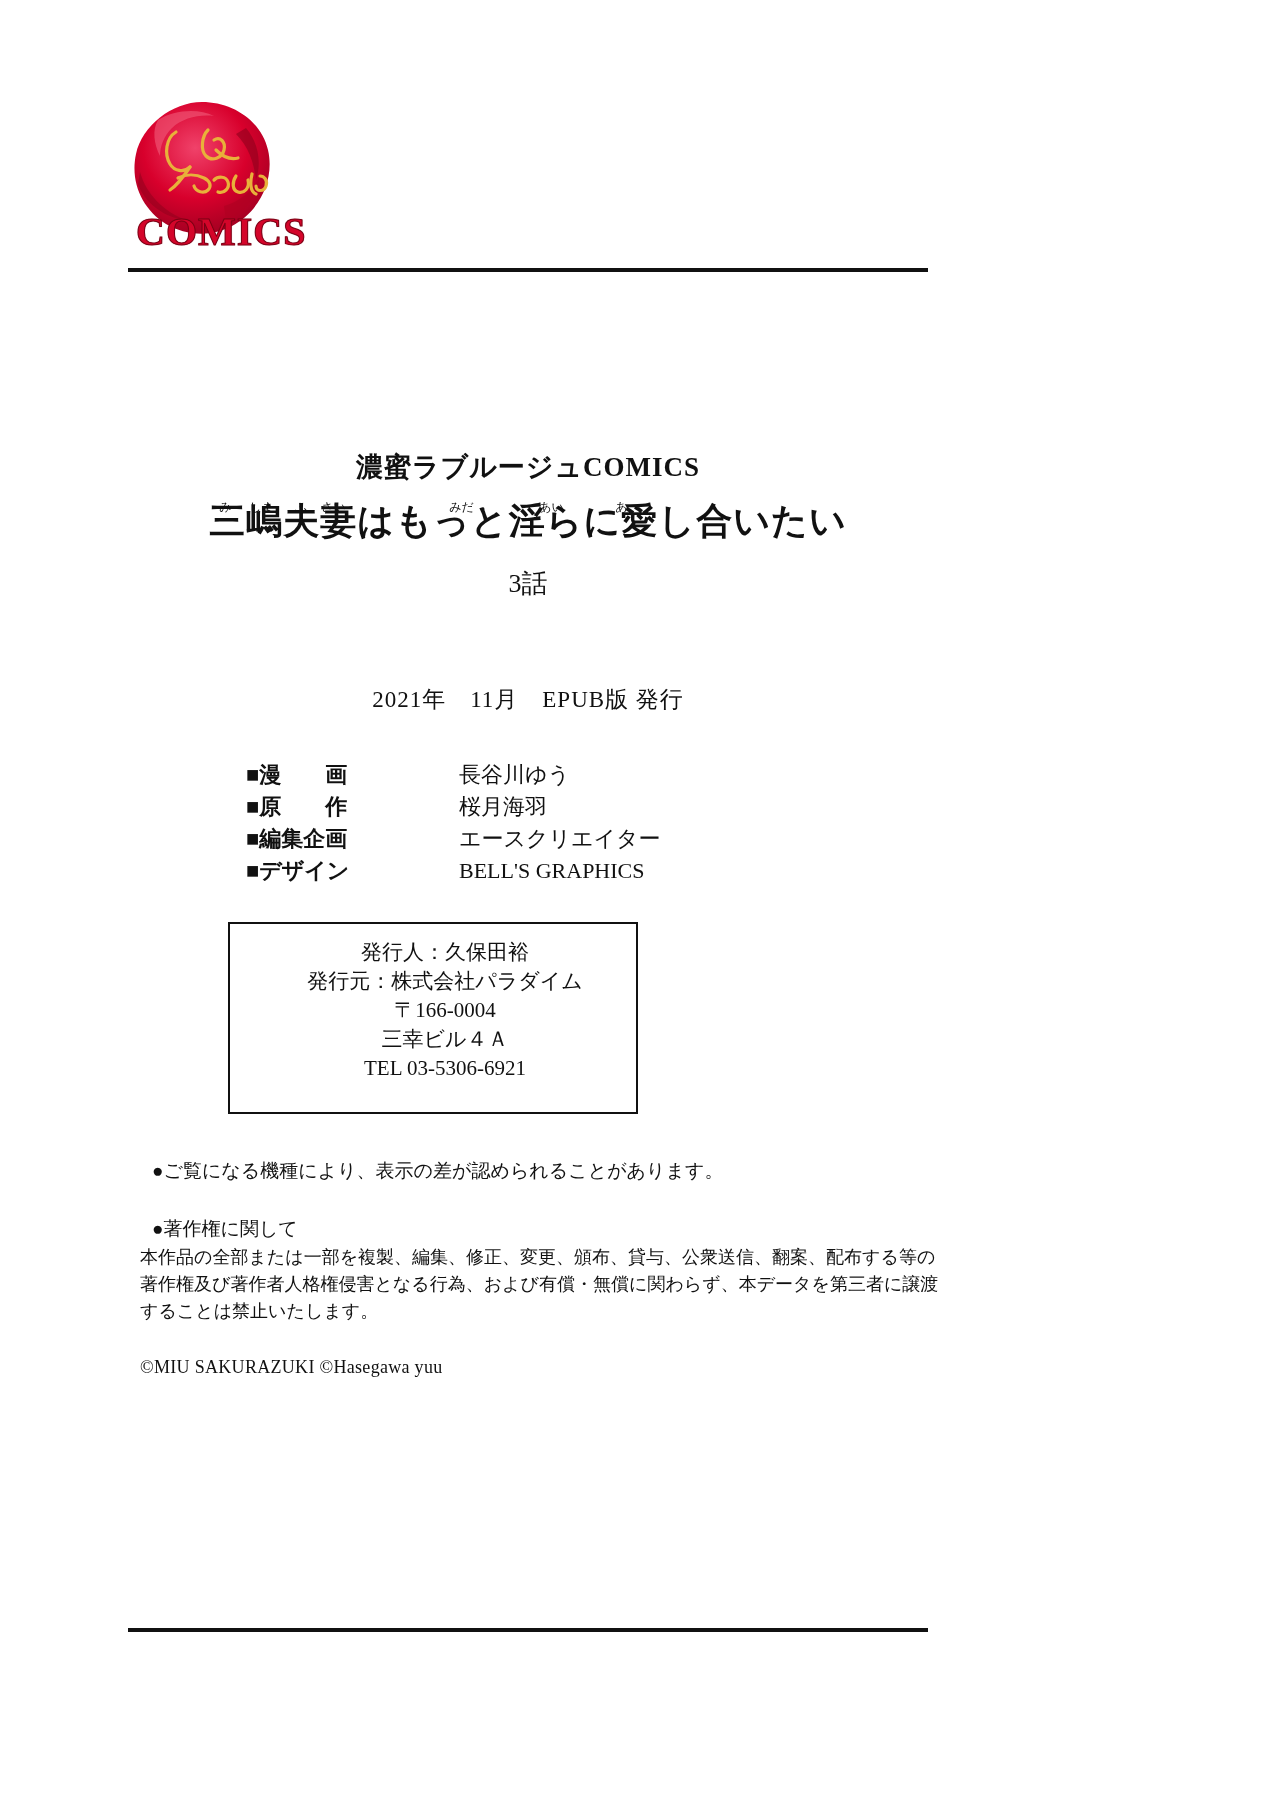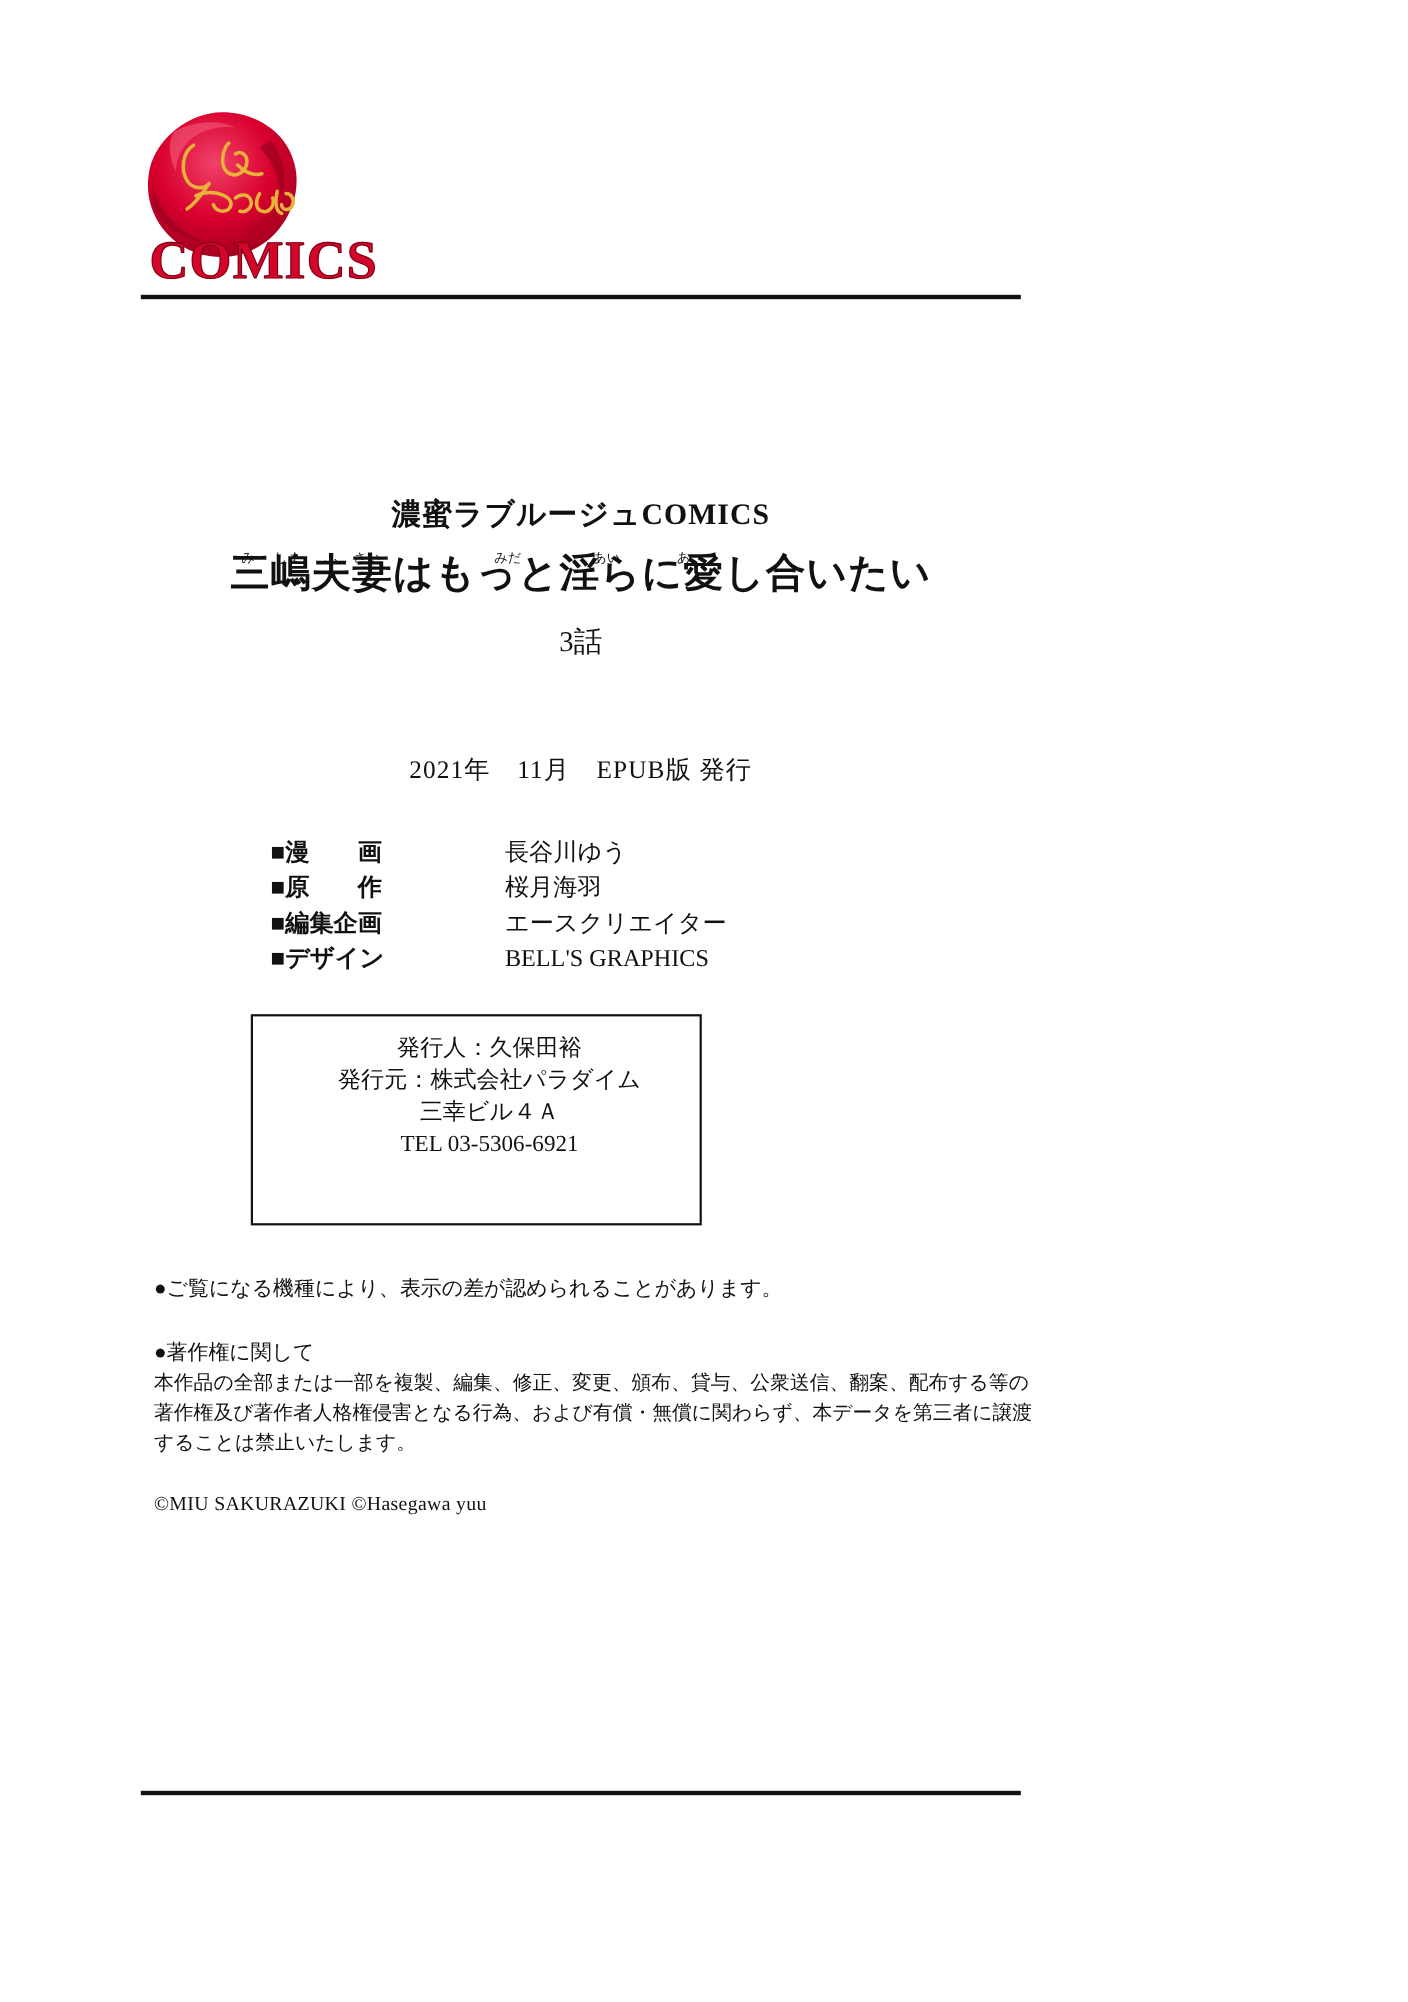--- a/index.html
+++ b/index.html
@@ -30,21 +30,21 @@
     top: 0;
     width: 148px;
     height: 140px;
   }
   #logo-comics {
     position: absolute;
     left: 8px;
     top: 110px;
     font-family: "Liberation Serif", serif;
     font-weight: bold;
-    font-size: 49px;
+    font-size: 40px;
     letter-spacing: 1px;
     color: #d4052a;
     -webkit-text-stroke: 1px #7a0014;
     text-shadow: 0 0 1px #7a0014;
   }
   #logo-script {
     position: absolute;
     left: 28px;
     top: 22px;
     width: 120px;
@@ -158,20 +158,21 @@
   
   #notes {
     position: absolute;
     left: 140px;
     top: 1158px;
     width: 800px;
   }
   .note-head {
     font-size: 19px;
     margin-bottom: 2px;
+    margin-left: 12px;
   }
   .note-body {
     font-size: 18px;
     line-height: 27px;
   }
   #note-1 { margin-bottom: 32px; }
   #copyright-line {
     margin-top: 32px;
     font-size: 18px;
     letter-spacing: 0.3px;
@@ -251,20 +252,21 @@
   </div>
   <div class="credit-row">
     <span class="credit-role">■デザイン</span>
     <span class="credit-name">BELL'S GRAPHICS</span>
   </div>
 </div>
 
 <div id="publisher-box">
   <div class="pub-line">発行人：久保田裕</div>
   <div class="pub-line">発行元：株式会社パラダイム</div>
+  <div class="pub-line">〒166-0004</div>
   <div class="pub-line">三幸ビル４Ａ</div>
   <div class="pub-line">TEL 03-5306-6921</div>
 </div>
 
 <div id="notes">
   <div class="note-head" id="note-1">●ご覧になる機種により、表示の差が認められることがあります。</div>
   <div class="note-head">●著作権に関して</div>
   <div class="note-body">本作品の全部または一部を複製、編集、修正、変更、頒布、貸与、公衆送信、翻案、配布する等の著作権及び著作者人格権侵害となる行為、および有償・無償に関わらず、本データを第三者に譲渡することは禁止いたします。</div>
   <div id="copyright-line">©MIU SAKURAZUKI ©Hasegawa yuu</div>
 </div>

